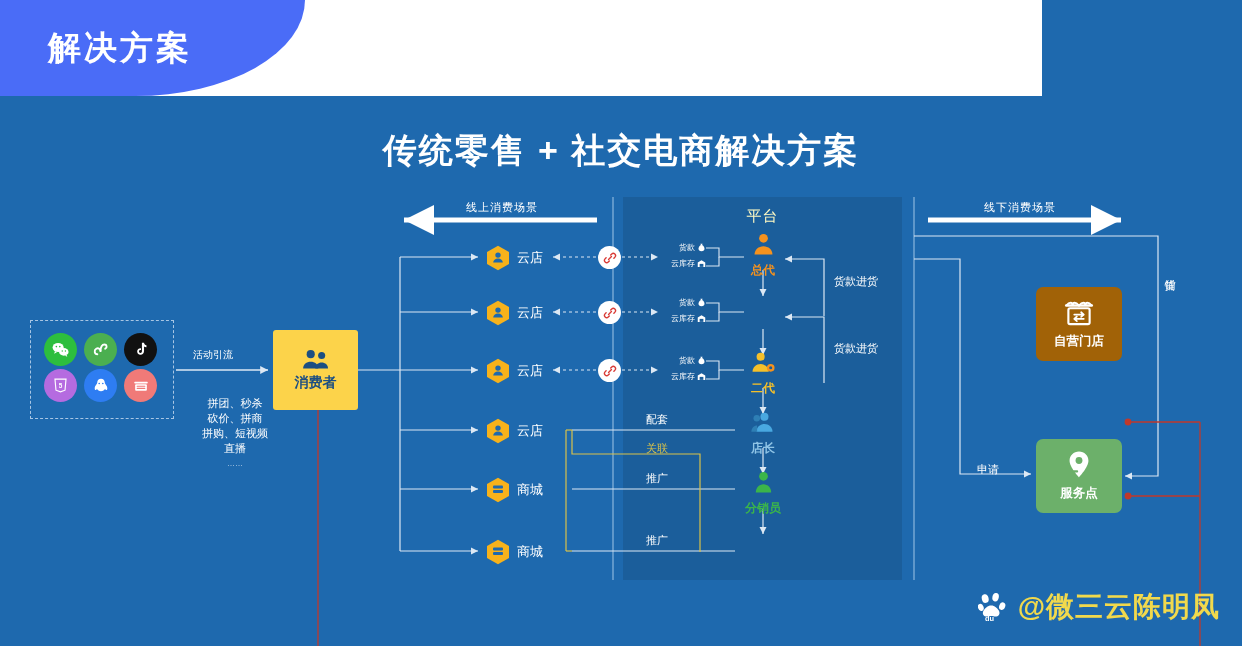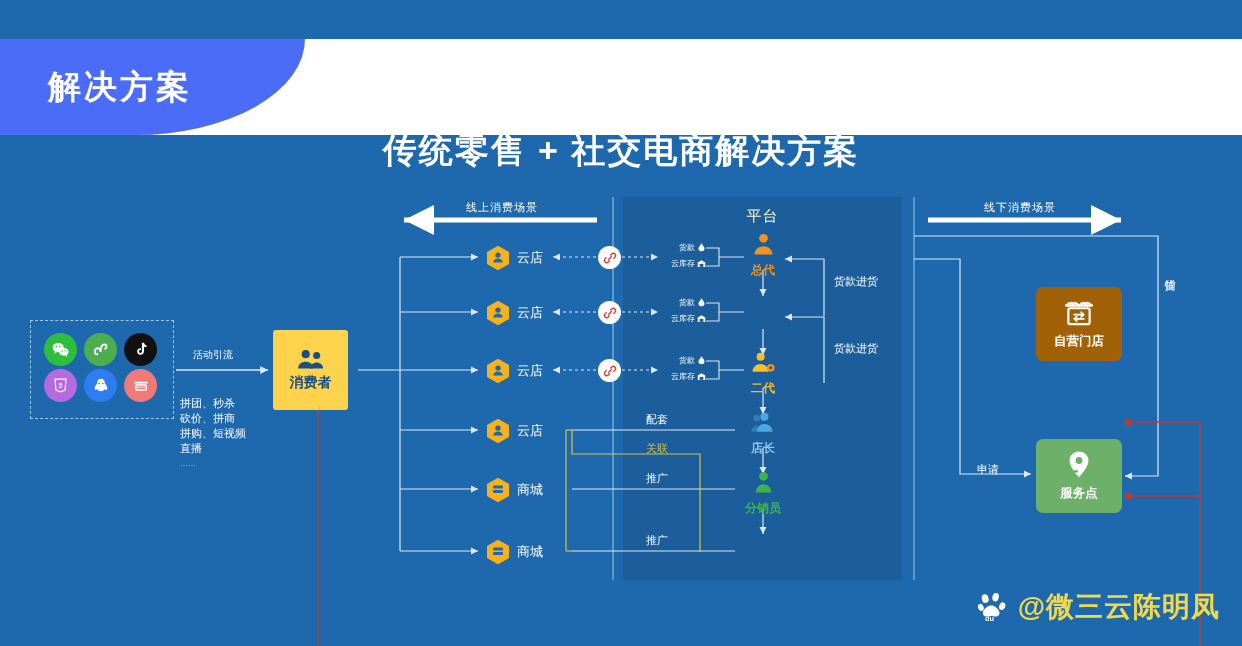--- a/index.html
+++ b/index.html
@@ -4,22 +4,22 @@
 <style>
   html,body{margin:0;padding:0;}
   body{
     width:1242px;height:646px;overflow:hidden;
     background:#1E69AE;
     font-family:"Liberation Sans","DejaVu Sans",sans-serif;
     position:relative;
   }
   
   #header{
-    position:absolute;left:0;top:0;width:1242px;height:96px;
-    background:#ffffff;overflow:hidden;z-index:40;margin-top:39px;
+    position:absolute;left:0;top:0;width:1042px;height:96px;
+    background:#ffffff;overflow:hidden;z-index:40;
   }
   #header-banner{
     position:absolute;left:0;top:0;width:305px;height:96px;
     background:#4a6cf7;
     border-top-right-radius:0 0;
     border-bottom-right-radius:170px 96px;
   }
   #header-title{
     position:absolute;left:48px;top:26px;
     color:#ffffff;font-size:33px;font-weight:bold;letter-spacing:3px;
@@ -63,21 +63,21 @@
     grid-template-rows:repeat(2,36px);gap:0px 0px;
   }
   .soc{
     width:33px;height:33px;border-radius:50%;
     display:flex;align-items:center;justify-content:center;
     color:#fff;
   }
 
   
   #consumer-box{
-    position:absolute;left:273px;top:234px;width:75px;height:80px;
+    position:absolute;left:273px;top:234px;width:85px;height:80px;
     background:#FCD34A;border-radius:3px;
     display:flex;flex-direction:column;align-items:center;justify-content:center;
   }
   #consumer-label{color:#1B4E82;font-size:14px;font-weight:bold;margin-top:2px;}
 
   
   .card{
     position:absolute;width:86px;height:74px;border-radius:7px;
     display:flex;flex-direction:column;align-items:center;justify-content:center;
   }
@@ -265,21 +265,21 @@
           <rect x="4.2" y="9.8" width="15.6" height="8.4" rx="1.2"></rect>
           <rect x="6.2" y="11.6" width="11.6" height="1.5" rx=".6" fill="#F07A78"></rect>
           <rect x="6.2" y="14.4" width="11.6" height="1.5" rx=".6" fill="#F07A78"></rect>
         </svg>
       </div>
 
     </div>
   </div>
 
   <div class="lbl lbl-small" style="left:193px;top:252px;font-size:10px;">活动引流</div>
-  <div style="position:absolute;left:180px;top:300px;width:110px;text-align:left;">
+  <div style="position:absolute;left:180px;top:300px;width:110px;text-align:center;">
     <div class="lbl-small" style="color:#fff;position:relative;line-height:15px;">拼团、秒杀</div>
     <div class="lbl-small" style="color:#fff;position:relative;line-height:15px;">砍价、拼商</div>
     <div class="lbl-small" style="color:#fff;position:relative;line-height:15px;">拼购、短视频</div>
     <div class="lbl-small" style="color:#fff;position:relative;line-height:15px;">直播</div>
     <div class="lbl-tiny" style="color:#cfe0f0;position:relative;line-height:15px;">……</div>
   </div>
 
   <div id="consumer-box">
     <svg width="30" height="24" viewBox="0 0 34 26" fill="#1B4E82">
       <circle cx="11" cy="6.4" r="4.6"></circle>

